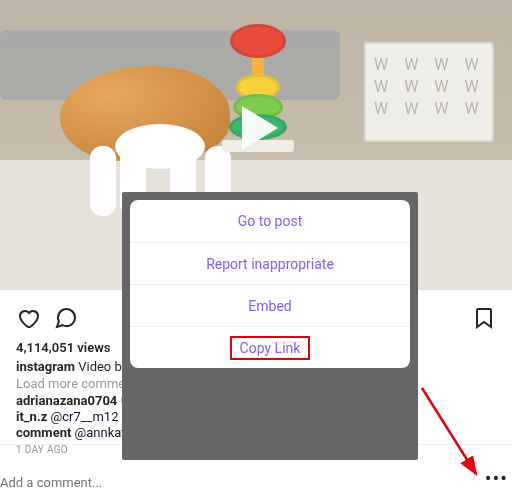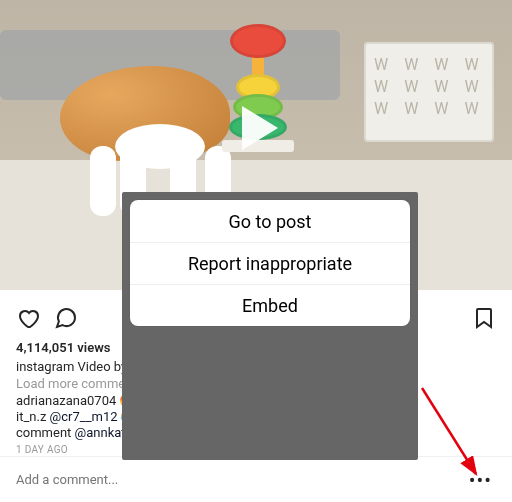--- a/index.html
+++ b/index.html
@@ -25,34 +25,34 @@
   .ring.top{top:0;width:56px;height:34px;background:#e94b3c;border-radius:50%}
   .rings .base{position:absolute;left:50%;transform:translateX(-50%);top:116px;width:72px;height:12px;background:#f0ede7;border-radius:3px}
   .play{position:absolute;left:50%;top:44%;transform:translate(-50%,-50%)}
   .play svg{display:block}
   .meta{padding:8px 16px 0;font-size:13px;color:#262626;position:relative}
   .row-icons{display:flex;align-items:center;justify-content:space-between;height:40px}
   .row-icons-left{display:flex;gap:14px}
   .ico{width:24px;height:24px;color:#262626}
   .views{font-weight:600;margin:2px 0 4px}
   .caption{color:#262626;margin-bottom:2px}
-  .caption b{font-weight:400}
+  .caption b{font-weight:700}
   .muted{color:#999;font-size:13px;margin-bottom:2px}
   .cmt{font-size:13px;margin-bottom:1px;color:#262626}
-  .cmt b{font-weight:400}
+  .cmt b{font-weight:700}
   .mention{color:#0f172a}
   .ago{color:#999;font-size:10px;letter-spacing:.3px;margin-top:4px}
-  .addc{position:absolute;left:0;right:0;bottom:0;border-top:1px solid #efefef;display:flex;align-items:center;padding:0 16px;height:46px}
+  .addc{position:absolute;left:0;right:0;bottom:12px;border-top:1px solid #efefef;display:flex;align-items:flex-end;padding:0 0;height:46px}
   .addc input{flex:1;border:none;font-size:13px;color:#999;outline:none}
   .dots{font-size:20px;letter-spacing:1px;color:#262626;padding:0 4px}
   .emoji{font-size:13px}
   
   .dim{position:absolute;left:122px;top:192px;width:296px;height:268px;background:#666;border-radius:2px}
   .sheet{position:absolute;left:130px;top:200px;width:280px;background:#fff;border-radius:8px;overflow:hidden;box-shadow:0 0 0 1px rgba(0,0,0,.04)}
-  .sheet .opt{height:42px;display:flex;align-items:center;justify-content:center;font-size:18px;color:#000000;border-top:1px solid #eee;cursor:pointer;position:relative}
+  .sheet .opt{height:42px;display:flex;align-items:center;justify-content:center;font-size:14px;color:#8b5cf6;border-top:1px solid #eee;cursor:pointer;position:relative}
   .sheet .opt:first-child{border-top:none}
   .hl{position:absolute;left:50%;top:50%;transform:translate(-50%,-50%);width:80px;height:24px;border:2.5px solid #e3000f;pointer-events:none}
   
   .arrow{position:absolute;pointer-events:none}
 </style>
 </head>
 <body>
 
 <div class="media">
   <div class="wall"></div>
@@ -123,20 +123,24 @@
 <div class="addc">
   <input type="text" placeholder="Add a comment..." style="">
   <span class="dots">•••</span>
 </div>
 
 <div class="dim"></div>
 <div class="sheet">
   <div class="opt">Go to post</div>
   <div class="opt">Report inappropriate</div>
   <div class="opt">Embed</div>
+  <div class="opt">
+    <span>Copy Link</span>
+    <span class="hl"></span>
+  </div>
 </div>
 
 <svg class="arrow" style="left:416px;top:382px" width="80" height="110" viewBox="0 0 80 110">
   <defs>
       <marker id="ah" markerWidth="10" markerHeight="10" refX="7" refY="3" orient="auto">
         <path d="M0,0 L8,3 L0,6 z" fill="#e3000f"></path>
       </marker>
     </defs>
   <line x1="6" y1="6" x2="60" y2="92" stroke="#e3000f" stroke-width="2.5" marker-end="url(#ah)"></line>
 </svg>

